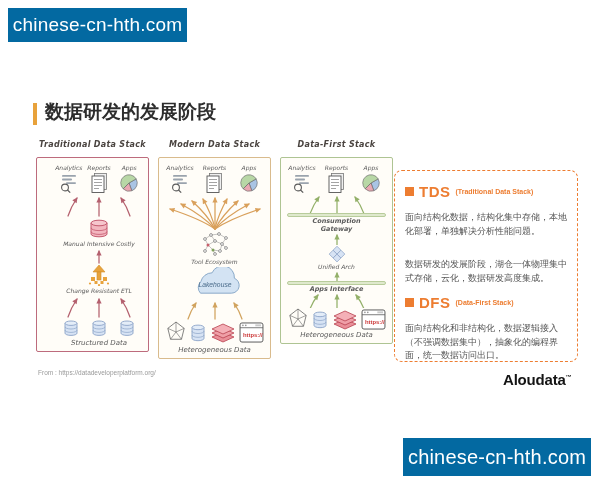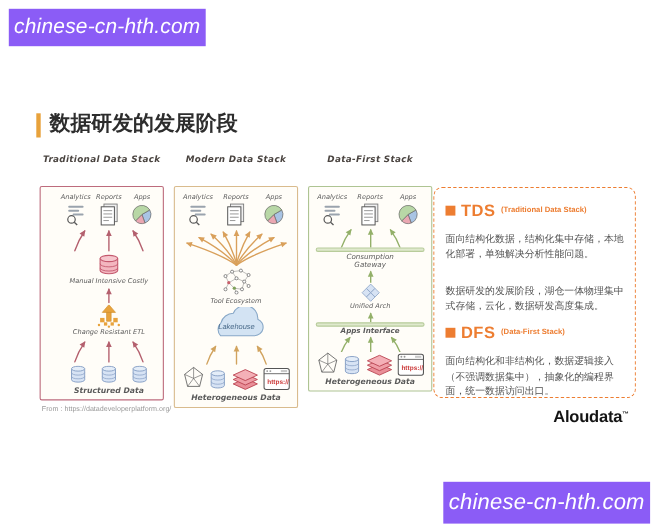--- a/index.html
+++ b/index.html
@@ -1,46 +1,46 @@
 <!DOCTYPE html>
 <html><head>
 <meta charset="utf-8">
 <style>
   html,body{margin:0;padding:0;}
   body{
     width:600px;height:480px;position:relative;background:#ffffff;
     font-family:"Liberation Sans", sans-serif;overflow:hidden;
   }
   .banner{
-    position:absolute;background:#8b5cf6;color:#fff;
+    position:absolute;background:#0369a1;color:#fff;
     display:flex;align-items:center;justify-content:center;
-    font-size:19px;letter-spacing:0.2px;font-style:italic;
+    font-size:19px;letter-spacing:0.2px;
   }
   .banner.top{left:8px;top:8px;width:179px;height:34px;}
   .banner.bottom{left:403px;top:438px;width:188px;height:38px;font-size:20px;}
   .title-row{position:absolute;left:33px;top:99px;display:flex;align-items:flex-end;gap:8px;}
   .title-bar{width:4px;height:22px;background:#E8A23B;}
   .title-text{font-size:19px;font-weight:bold;color:#2d2d2d;}
   .diagram{position:absolute;left:36px;top:140px;display:flex;gap:9px;}
   .col{width:113px;display:flex;flex-direction:column;align-items:center;}
-  .col-header{font-size:8px;font-weight:bold;font-style:italic;color:#4a4440;margin-bottom:20px;letter-spacing:0.3px;}
+  .col-header{font-size:8px;font-weight:bold;font-style:italic;color:#4a4440;margin-bottom:8px;letter-spacing:0.3px;}
   .col-box{
     width:100%;box-sizing:border-box;background:#fffdf8;border-radius:2px;
     padding:6px 4px 4px 4px;display:flex;flex-direction:column;align-items:center;
     justify-content:space-between;
   }
   .box-tds{border:1.6px solid #bd6b7d;height:195px;padding-left:17px;}
   .box-mds{border:1.2px solid #d9bb8d;height:202px;}
   .box-dfs{border:1.2px solid #aec493;height:187px;}
   .icons-row{display:flex;justify-content:space-between;width:100%;}
   .icon-cell{display:flex;flex-direction:column;align-items:center;width:33%;}
   .sketch{font-family:"DejaVu Sans",sans-serif;font-style:italic;}
   .icon-label{font-size:6px;color:#5a5a5a;margin-bottom:1px;}
   .mini-label{font-size:6px;color:#5a5a5a;text-align:center;line-height:1.25;max-width:72px;}
-  .bottom-label{font-size:7px;font-weight:bold;color:#5a5a5a;margin-top:1px;}
+  .bottom-label{font-size:7px;font-weight:normal;color:#5a5a5a;margin-top:1px;}
   .db-row{display:flex;gap:10px;align-items:flex-end;}
   .het-row{display:flex;gap:3px;align-items:flex-end;}
   .hbar{width:96%;height:4px;background:#dfe9cd;border:1px solid #b8cc9b;border-radius:2px;box-sizing:border-box;}
   .source-note{position:absolute;left:38px;top:369px;font-size:6.5px;color:#9a9a9a;}
   .panel{
     position:absolute;left:394px;top:170px;width:184px;height:192px;box-sizing:border-box;
     border:1.5px dashed #ED7D31;border-radius:8px;padding:12px 10px 8px 10px;
     display:flex;flex-direction:column;gap:9px;background:#fff;
   }
   .panel-item{display:flex;flex-direction:column;justify-content:space-between;}
@@ -343,21 +343,21 @@
       <svg width="86" height="21">
           <path d="M16 20 Q18.88 11.5 25 3" fill="none" stroke="#93b069" stroke-width="1.25" stroke-linecap="round"></path>
           <polygon points="1,0 -4.5,-2.6 -4.5,2.6" transform="translate(25,3) rotate(-54.246112745563245)" fill="#93b069"></polygon>
           <path d="M43 20 Q43 11.5 43 3" fill="none" stroke="#93b069" stroke-width="1.25" stroke-linecap="round"></path>
           <polygon points="1,0 -4.5,-2.6 -4.5,2.6" transform="translate(43,3) rotate(-90)" fill="#93b069"></polygon>
           <path d="M70 20 Q67.12 11.5 61 3" fill="none" stroke="#93b069" stroke-width="1.25" stroke-linecap="round"></path>
           <polygon points="1,0 -4.5,-2.6 -4.5,2.6" transform="translate(61,3) rotate(-125.75388725443679)" fill="#93b069"></polygon>
         </svg>
 
       <div class="hbar"></div>
-      <div class="mini-label sketch" style="font-size:6.5px;font-weight:normal;">Consumption Gateway</div>
+      <div class="mini-label sketch" style="font-size:6.5px;font-weight:bold;">Consumption Gateway</div>
 
       <svg width="18" height="13">
           <path d="M9 12 Q9 7 9 2" fill="none" stroke="#93b069" stroke-width="1.25" stroke-linecap="round"></path>
           <polygon points="1,0 -4.5,-2.6 -4.5,2.6" transform="translate(9,2) rotate(-90)" fill="#93b069"></polygon>
         </svg>
 
       <svg width="24" height="21" viewBox="0 0 24 22">
         <g fill="#d7e3f4" stroke="#8ba3c7" stroke-width="0.8">
           <rect x="-3.2" y="-3.2" width="6.4" height="6.4" transform="translate(12,6) rotate(45)"></rect>
           <rect x="-3.2" y="-3.2" width="6.4" height="6.4" transform="translate(7.4,10.6) rotate(45)"></rect>

